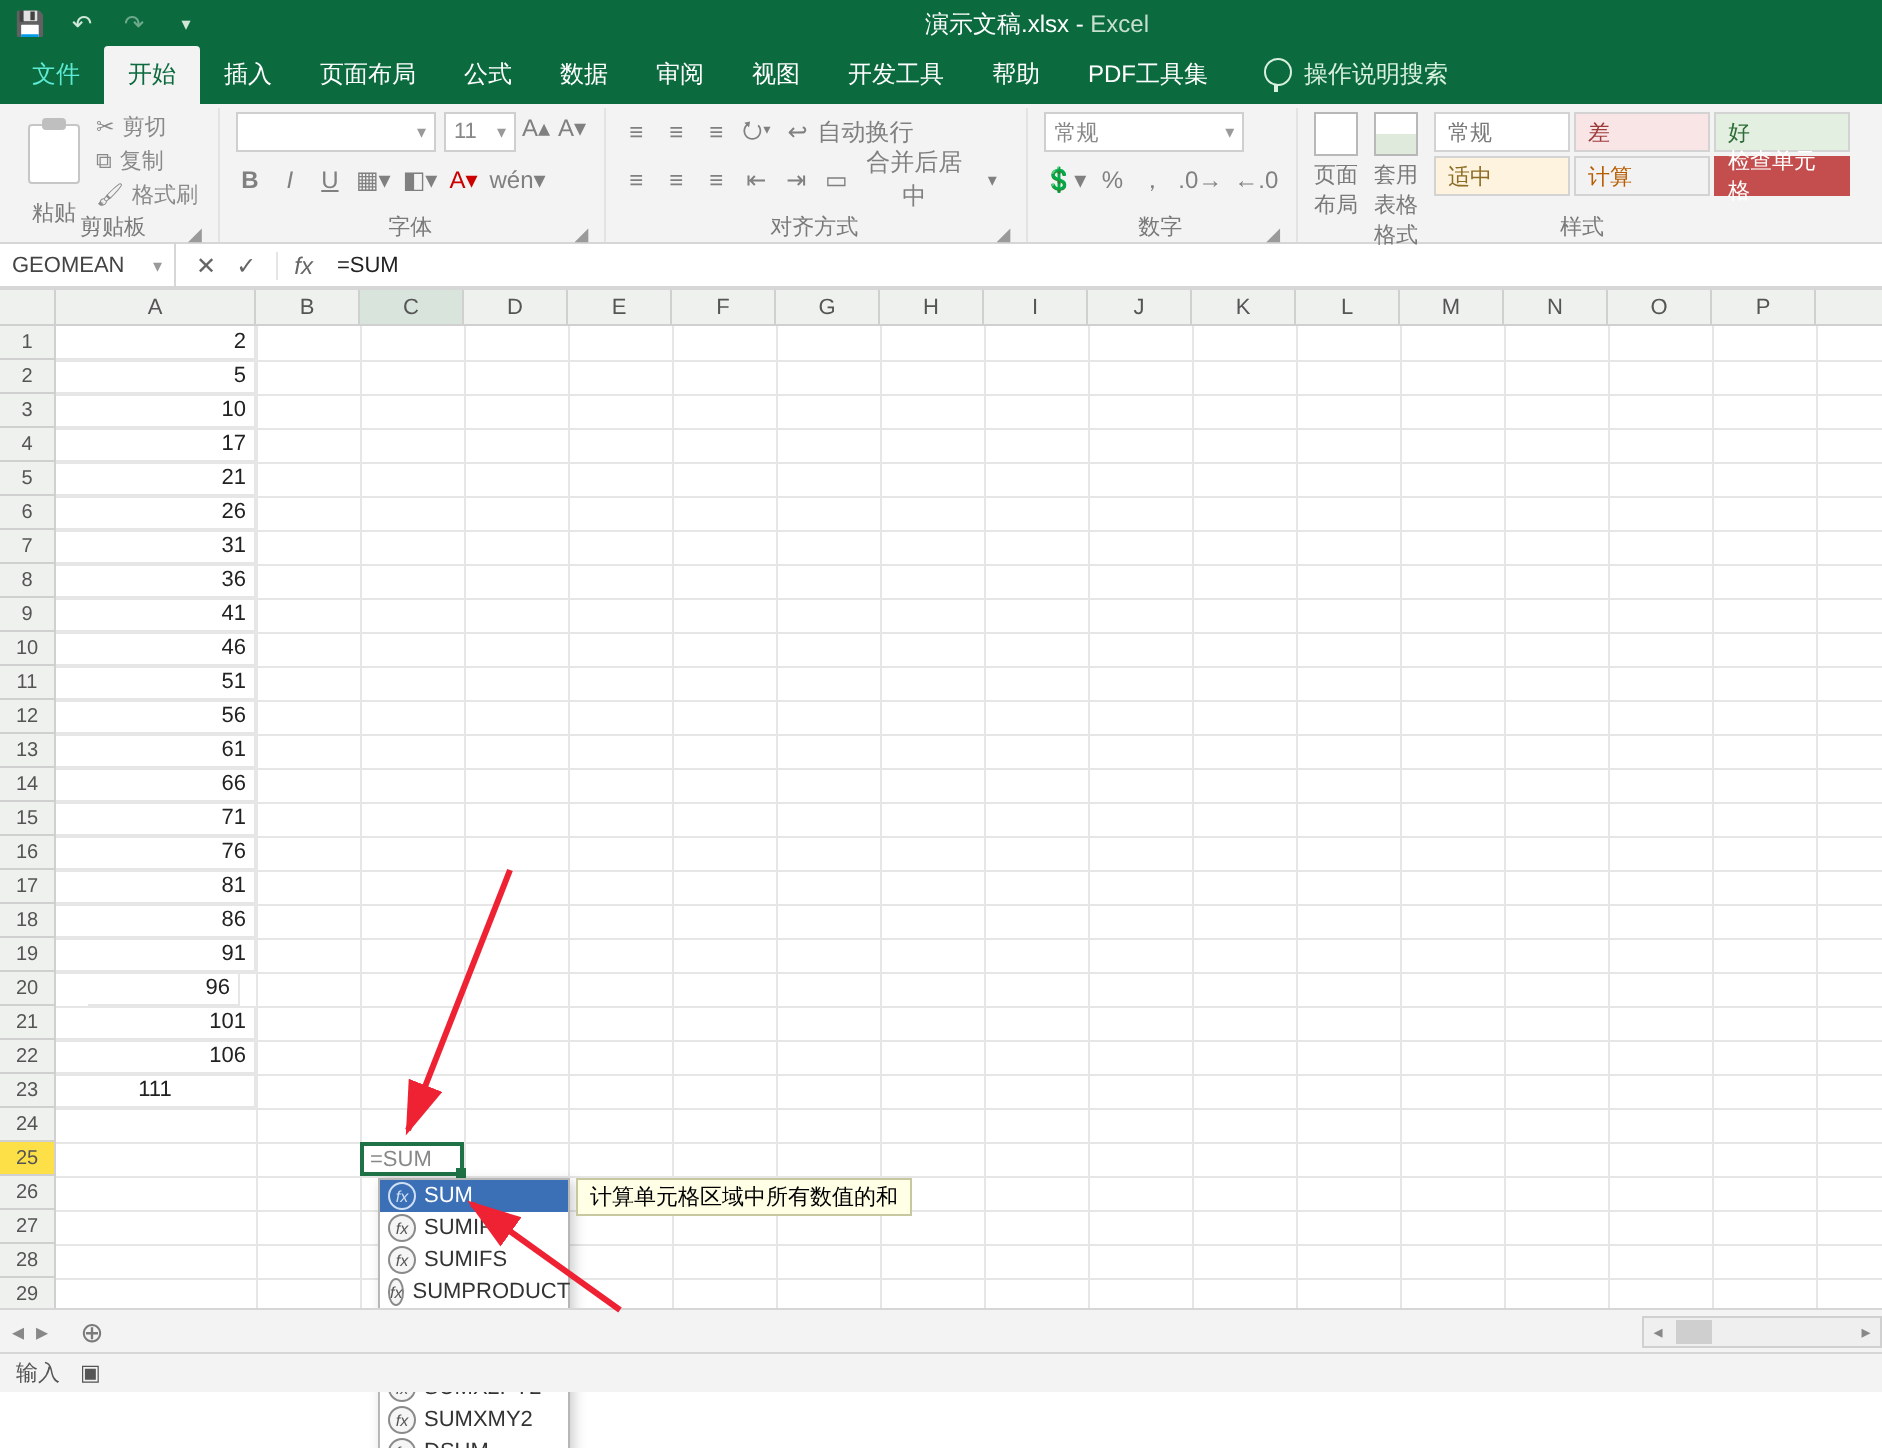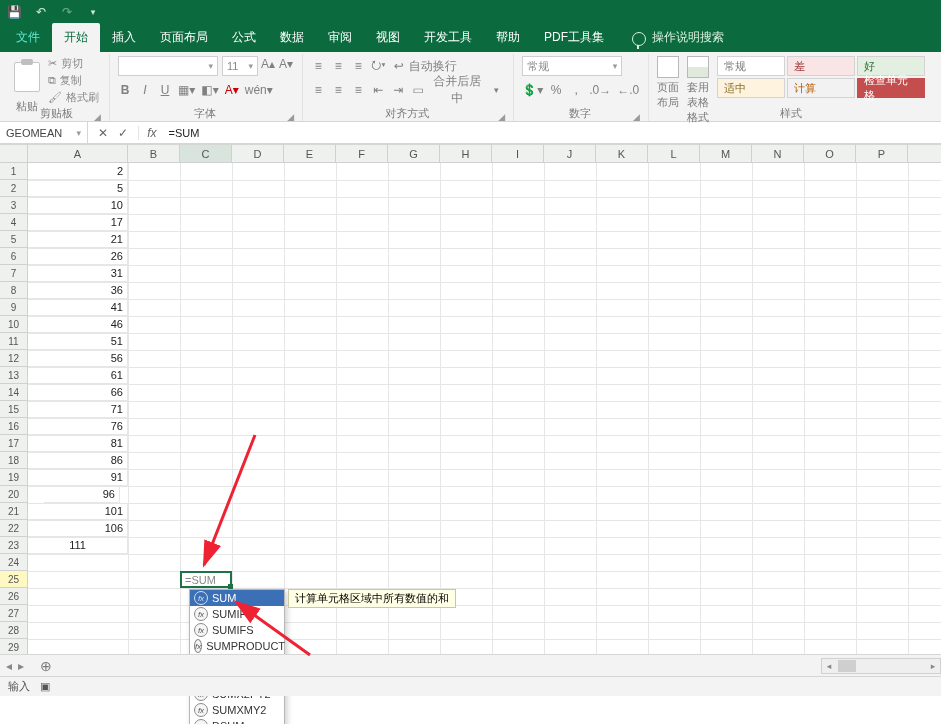--- a/index.html
+++ b/index.html
@@ -10,21 +10,21 @@
   .titlebar .qat { display: flex; align-items: center; gap: 8px; }
   .titlebar .qat-btn { width: 18px; height: 18px; display:flex; align-items:center; justify-content:center; font-size:12px; color:#d0e8da;}
   .title-center { flex: 1; text-align: center; font-size: 12px; color:#fff; }
   .title-center .app { color:#c6dfcf;}
 
   
   .tabs { height: 28px; background: #0b6b3e; display: flex; align-items: flex-end; padding-left: 4px; gap: 0; }
   .tab { padding: 6px 12px 6px 12px; color: #fff; font-size: 12px; cursor: pointer; }
   .tab.active { background: #f3f3f3; color: #0b6b3e; border-radius: 2px 2px 0 0; }
   .tab.file { color:#5eead4;font-family:Liberation Serif, serif; }
-  .tell { display:flex; align-items:flex-end; color:#d9efdf; padding:0 10px 6px 16px; gap:6px; font-size:12px;}
+  .tell { display:flex; align-items:flex-start; color:#d9efdf; padding:0 10px 6px 16px; gap:6px; font-size:12px;}
   .bulb { width:14px;height:14px;border:1.4px solid #d9efdf;border-radius:50%; position:relative;}
   .bulb::after{content:"";position:absolute;width:2px;height:4px;background:#d9efdf;left:4px;top:12px;}
 
   
   .ribbon { height: 70px; background: #f3f3f3; border-bottom: 1px solid #d6d6d6; display: flex; padding: 2px 6px 0 6px; }
   .group { border-right: 1px solid #e3e3e3; padding: 2px 10px 0 8px; display:flex; flex-direction:column; justify-content:space-between; }
   .group-body { display:flex; align-items:flex-start; gap:8px; min-height:50px;}
   .group-label { text-align:center; font-size:11px; color:#7a7a7a; padding-bottom:2px; position:relative;}
   .group-label .dlg{ position:absolute; right:-2px; bottom:1px; font-size:9px; color:#9a9a9a;}
   .big-btn{ display:flex; flex-direction:column; align-items:center; gap:7px; color:#7a7a7a; font-size:11px; padding-top:6px;}
@@ -55,21 +55,21 @@
   .fx-label{font-style:italic;color:#666;padding:0 8px;}
   .fx-input{flex:1;padding:0 4px;color:#222;font-size:11px;}
 
   
   .grid-wrap{position:relative;height:552px;border-top:1px solid #d6d6d6;}
   .corner{position:absolute;left:0;top:0;width:28px;height:18px;background:#eef1ee;border-right:1px solid #d0d0d0;border-bottom:1px solid #d0d0d0;}
   .col-headers{position:absolute;top:0;left:28px;right:0;height:18px;display:flex;background:#eef1ee;border-bottom:1px solid #d0d0d0;}
   .ch{border-right:1px solid #d0d0d0;text-align:center;font-size:11px;color:#555;line-height:18px;}
   .row-headers{position:absolute;left:0;top:18px;width:28px;background:#eef1ee;}
   .rh{height:17px;border-bottom:1px solid #d0d0d0;border-right:1px solid #d0d0d0;text-align:center;font-size:10px;color:#555;line-height:17px;}
-  .rh.sel{background:#fef9c3;}
+  .rh.sel{background:#fde047;}
   .cells{position:absolute;left:28px;top:18px;right:0;}
   .cell{position:absolute;height:17px;border-right:1px solid #e6e6e6;border-bottom:1px solid #e6e6e6;font-size:11px;color:#222;text-align:right;padding:0 4px;line-height:17px;}
   .grid-lines{position:absolute;left:28px;top:18px;right:0;bottom:42px;}
   .vline{position:absolute;top:0;bottom:0;width:1px;background:#e6e6e6;}
   .hline{position:absolute;left:0;right:0;height:1px;background:#e6e6e6;}
 
   .active-cell{position:absolute;border:2px solid #1f7246;background:#fff;font-size:11px;color:#888;padding:0 3px;line-height:15px;text-align:left;}
   .ac-handle{position:absolute;right:-3px;bottom:-3px;width:5px;height:5px;background:#1f7246;}
 
   
@@ -98,20 +98,23 @@
 </style>
 </head>
 <body>
 
 <div class="titlebar">
   <div class="qat">
     <span class="qat-btn">💾</span>
     <span class="qat-btn">↶</span>
     <span class="qat-btn" style="opacity:.5">↷</span>
     <span class="qat-btn" style="font-size:9px;">▾</span>
+  </div>
+  <div class="title-center">
+    <span>演示文稿.xlsx</span><span> - </span><span class="app">Excel</span>
   </div>
 </div>
 
 <div class="tabs">
   <div class="tab file">文件</div>
   <div class="tab active">开始</div>
   <div class="tab">插入</div>
   <div class="tab">页面布局</div>
   <div class="tab">公式</div>
   <div class="tab">数据</div>

